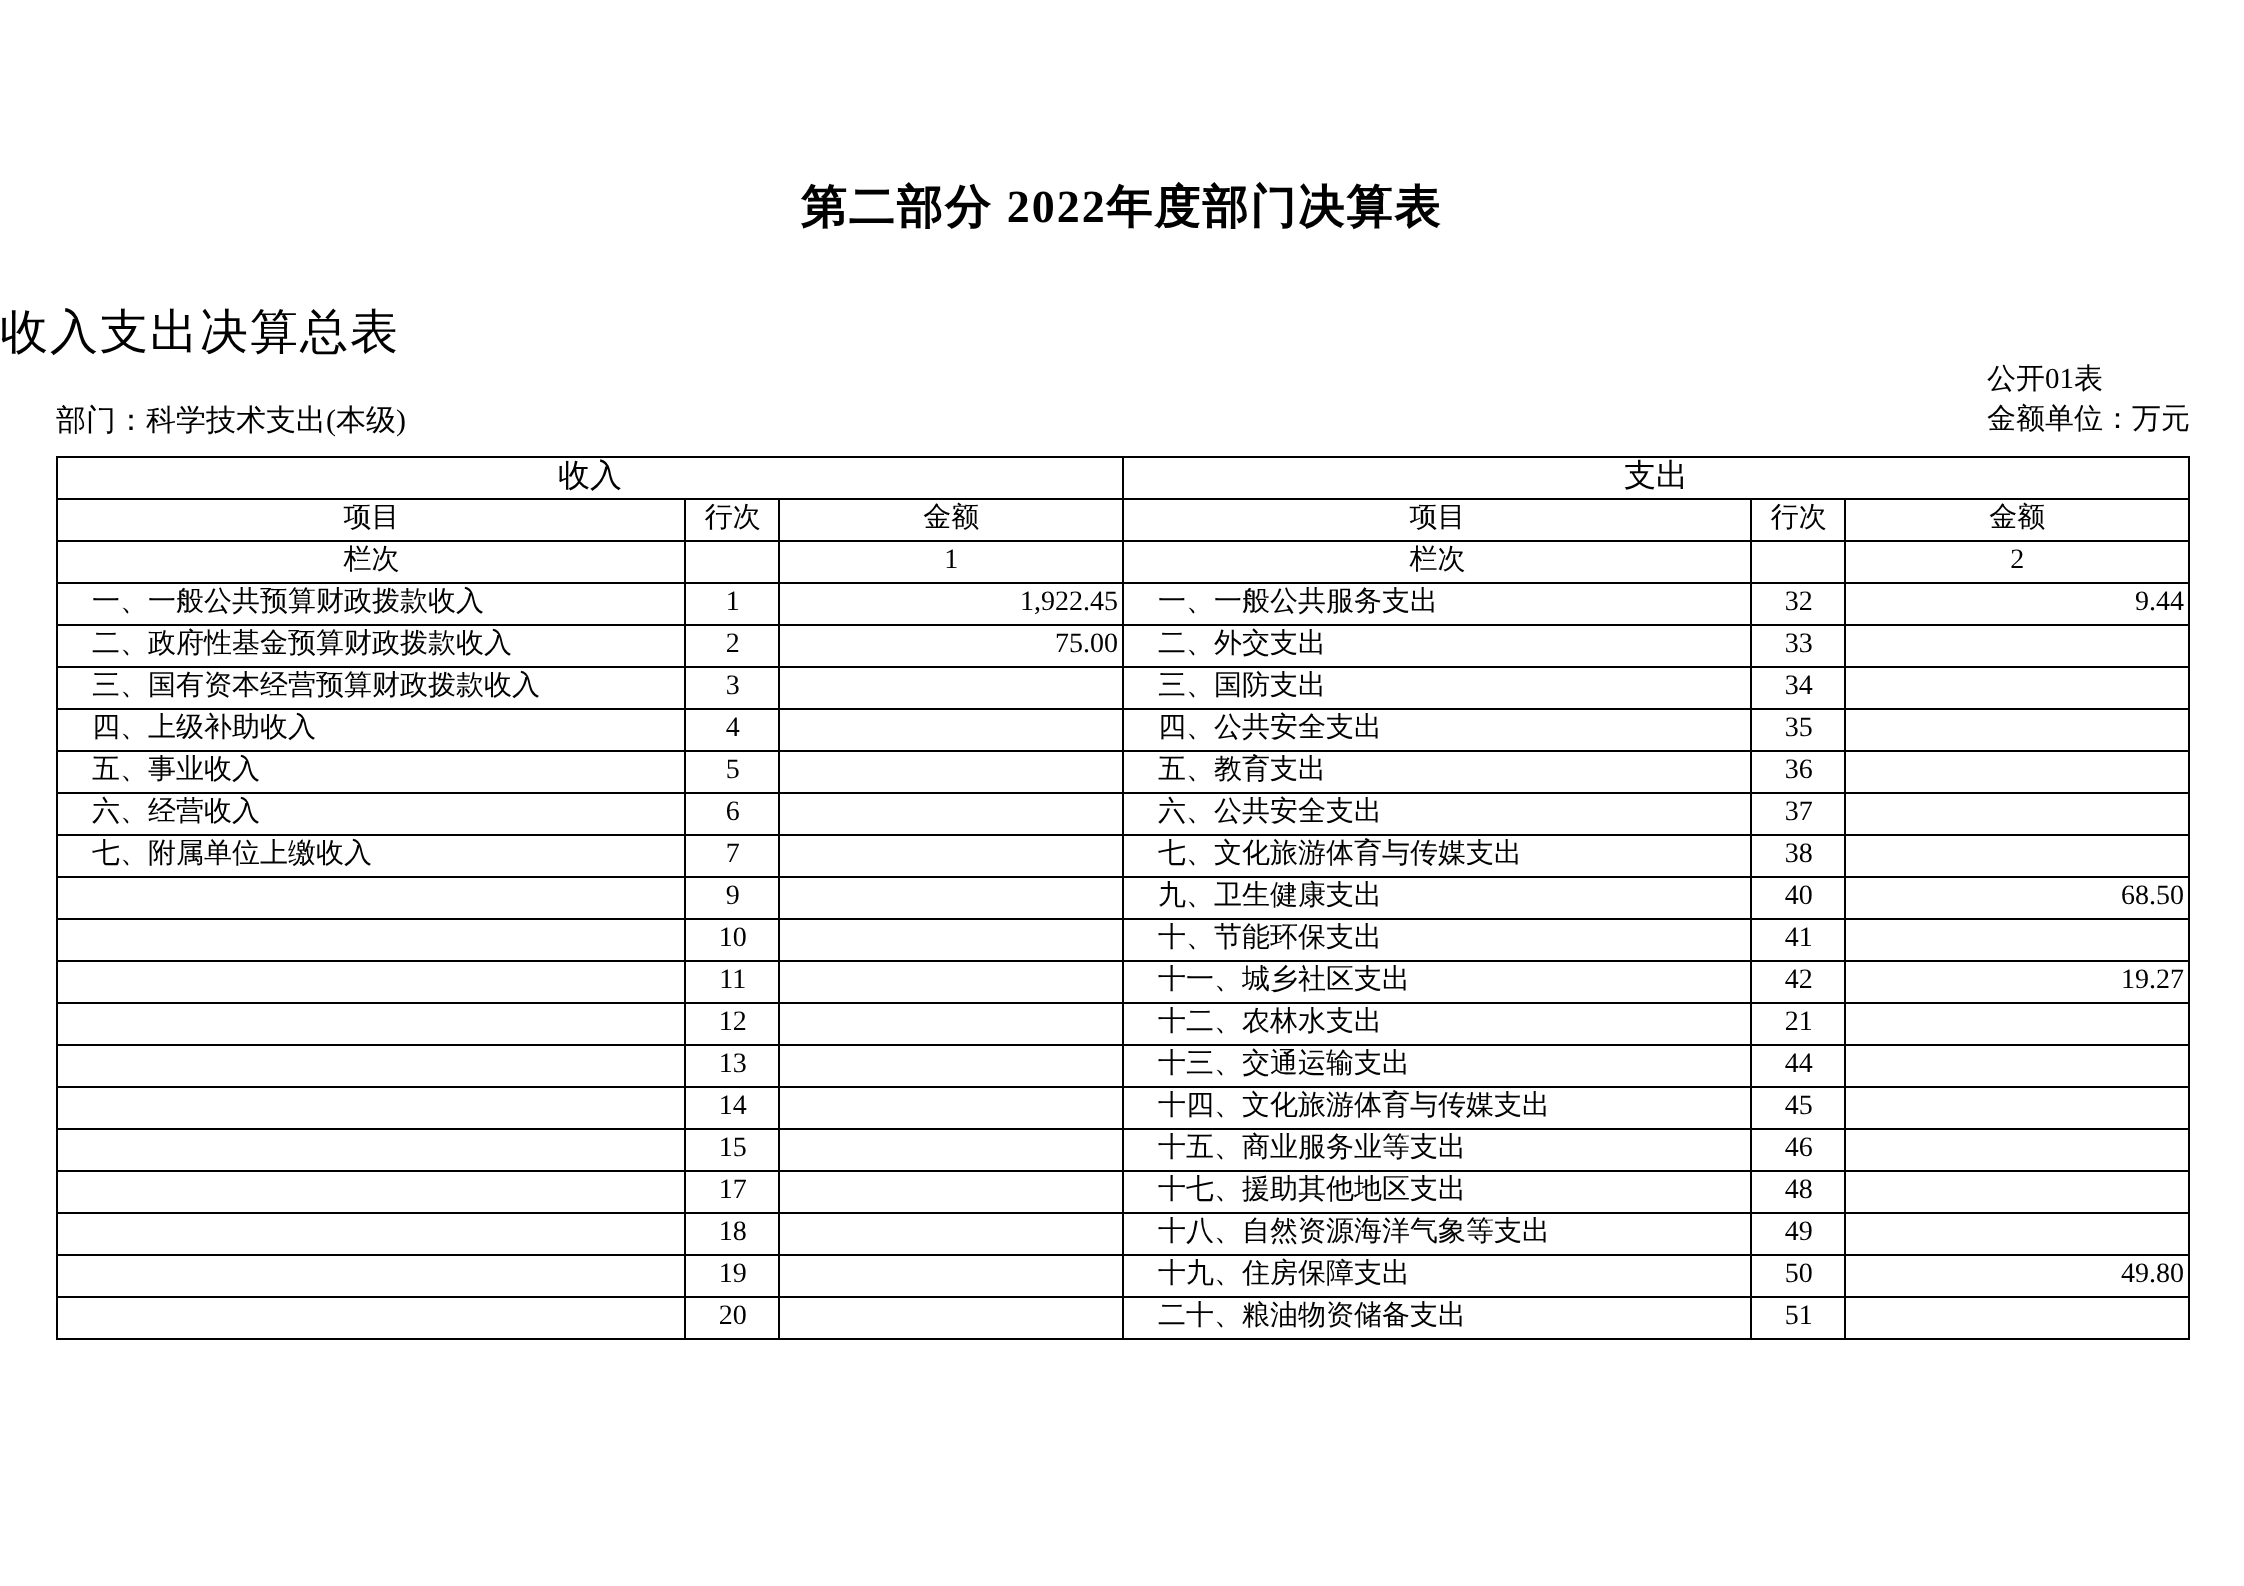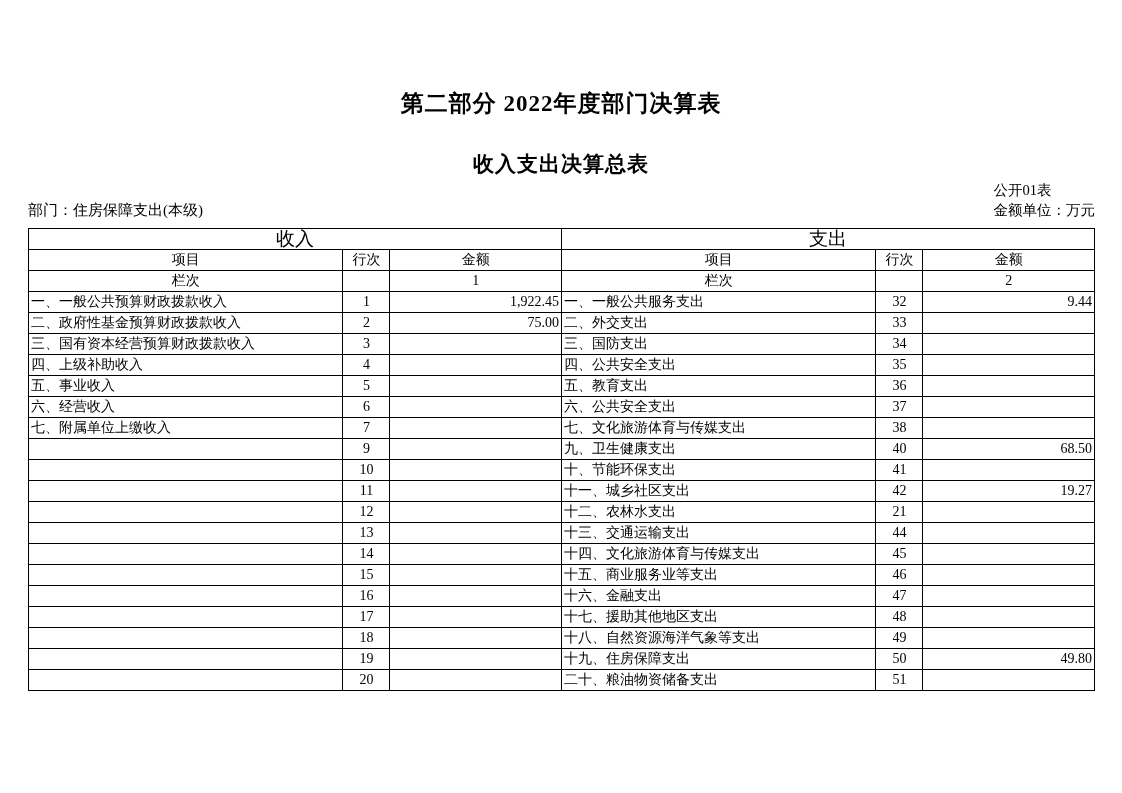--- a/index.html
+++ b/index.html
@@ -19,23 +19,23 @@
     top: 88px;
     text-align: center;
     font-size: 23px;
     font-weight: bold;
     letter-spacing: 1px;
   }
   .table-title {
     position: absolute;
     left: 0; right: 0;
     top: 150px;
-    text-align: center;
-    font-size: 21px;
-    font-weight: bold;
+    text-align: left;
+    font-size: 24px;
+    font-weight: normal;
     letter-spacing: 1px;
   }
   .meta-right {
     position: absolute;
     right: 27px;
     top: 180px;
     text-align: left;
     font-size: 14.5px;
     line-height: 20px;
   }
@@ -58,42 +58,42 @@
     font-size: 14px;
     font-weight: normal;
     height: 20px;
     padding: 0;
     overflow: hidden;
     white-space: nowrap;
     vertical-align: middle;
     line-height: 20px;
   }
   .budget-table th { text-align: center; }
-  .budget-table .section-th { font-size: 19px; margin-left: 23px; }
-  .budget-table td.item   { text-align: left;  padding-left: 2px; }
+  .budget-table .section-th { font-size: 16px; margin-left: 23px; }
+  .budget-table td.item   { text-align: left;  padding-left: 17px; }
   .budget-table td.rowno  { text-align: center; }
   .budget-table td.amount { text-align: right; padding-right: 2px; }
   col.c-item   { width: 29.5%; }
   col.c-rowno  { width: 4.4%; }
   col.c-amount { width: 16.1%; }
 </style>
 </head>
 <body>
 
 <div class="page">
 
   <div class="part-title">第二部分  2022年度部门决算表</div>
   <div class="table-title">收入支出决算总表</div>
 
   <div class="meta-right">
     <div>公开01表</div>
     <div>金额单位：万元</div>
   </div>
 
-  <div class="department">部门：住房保障支出(本级)</div>
+  <div class="department">部门：科学技术支出(本级)</div>
 
   <table class="budget-table">
     <colgroup>
       <col class="c-item">
         <col class="c-rowno">
         <col class="c-amount">
       <col class="c-item">
         <col class="c-rowno">
         <col class="c-amount">
     </colgroup>
@@ -228,28 +228,20 @@
         <tr>
         <td class="item"></td>
         <td class="rowno">15</td>
         <td class="amount"></td>
         <td class="item">十五、商业服务业等支出</td>
         <td class="rowno">46</td>
         <td class="amount"></td>
       </tr>
         <tr>
         <td class="item"></td>
-        <td class="rowno">16</td>
-        <td class="amount"></td>
-        <td class="item">十六、金融支出</td>
-        <td class="rowno">47</td>
-        <td class="amount"></td>
-      </tr>
-        <tr>
-        <td class="item"></td>
         <td class="rowno">17</td>
         <td class="amount"></td>
         <td class="item">十七、援助其他地区支出</td>
         <td class="rowno">48</td>
         <td class="amount"></td>
       </tr>
         <tr>
         <td class="item"></td>
         <td class="rowno">18</td>
         <td class="amount"></td>

